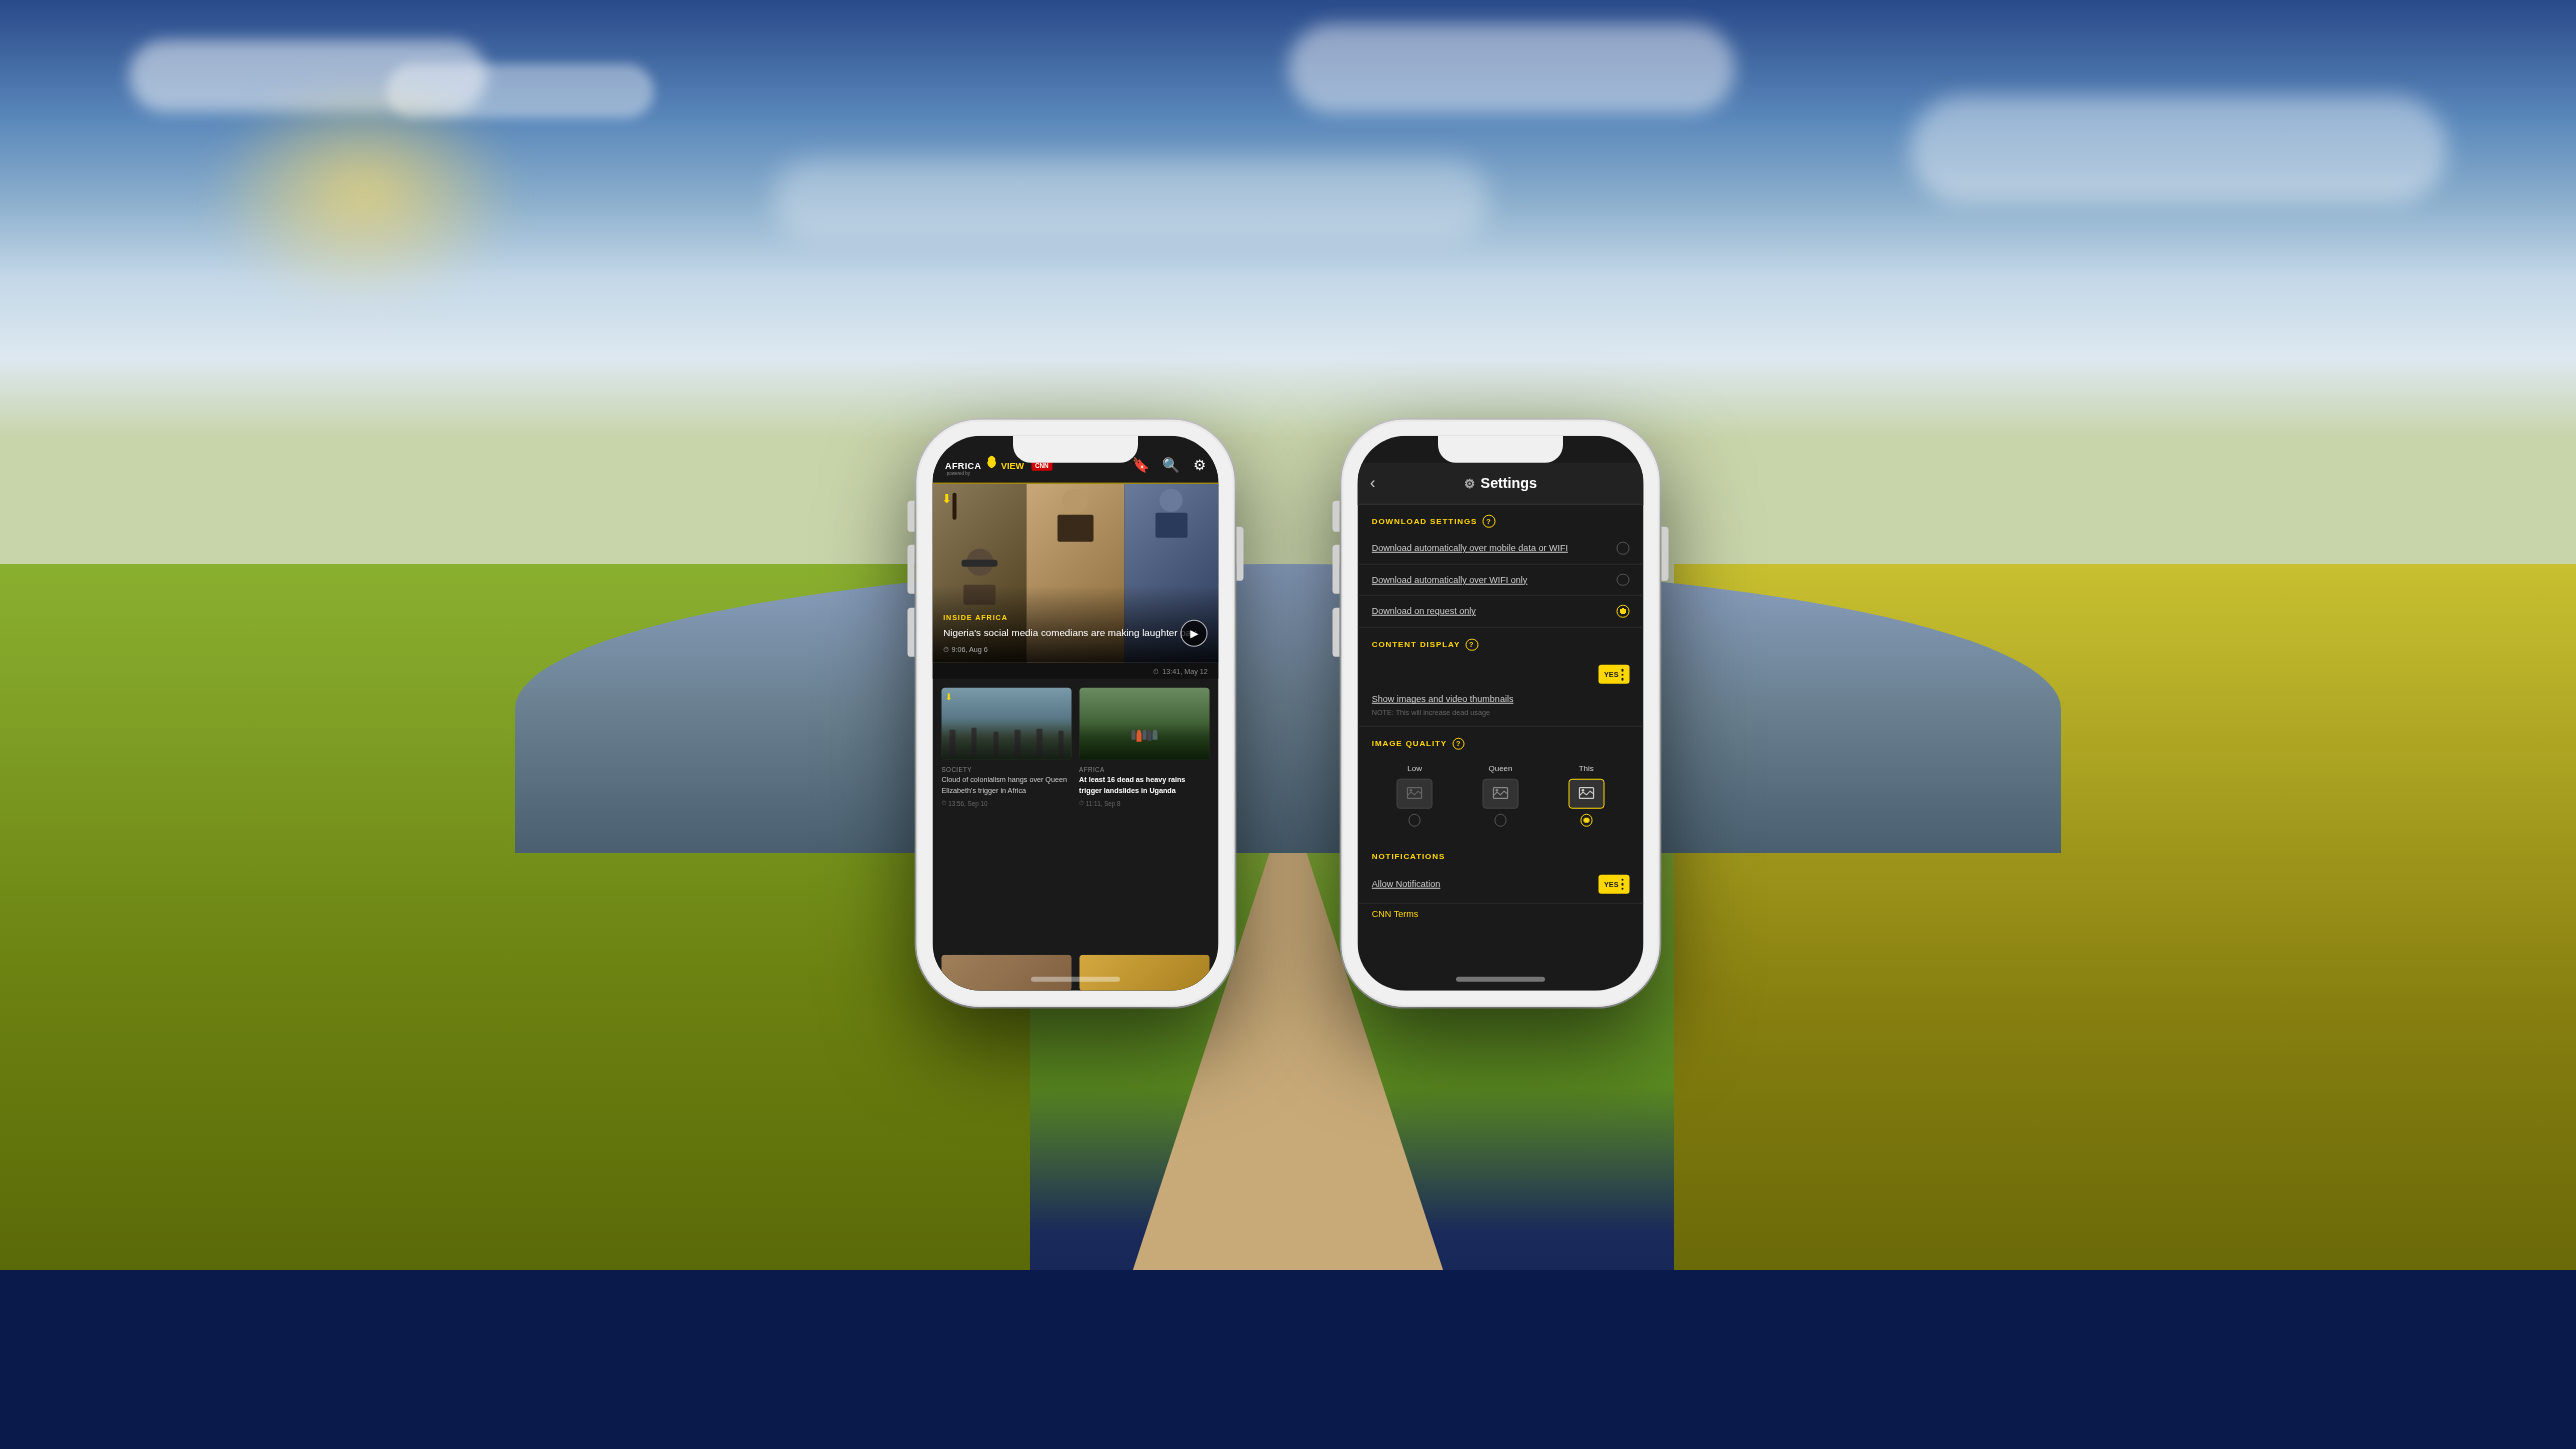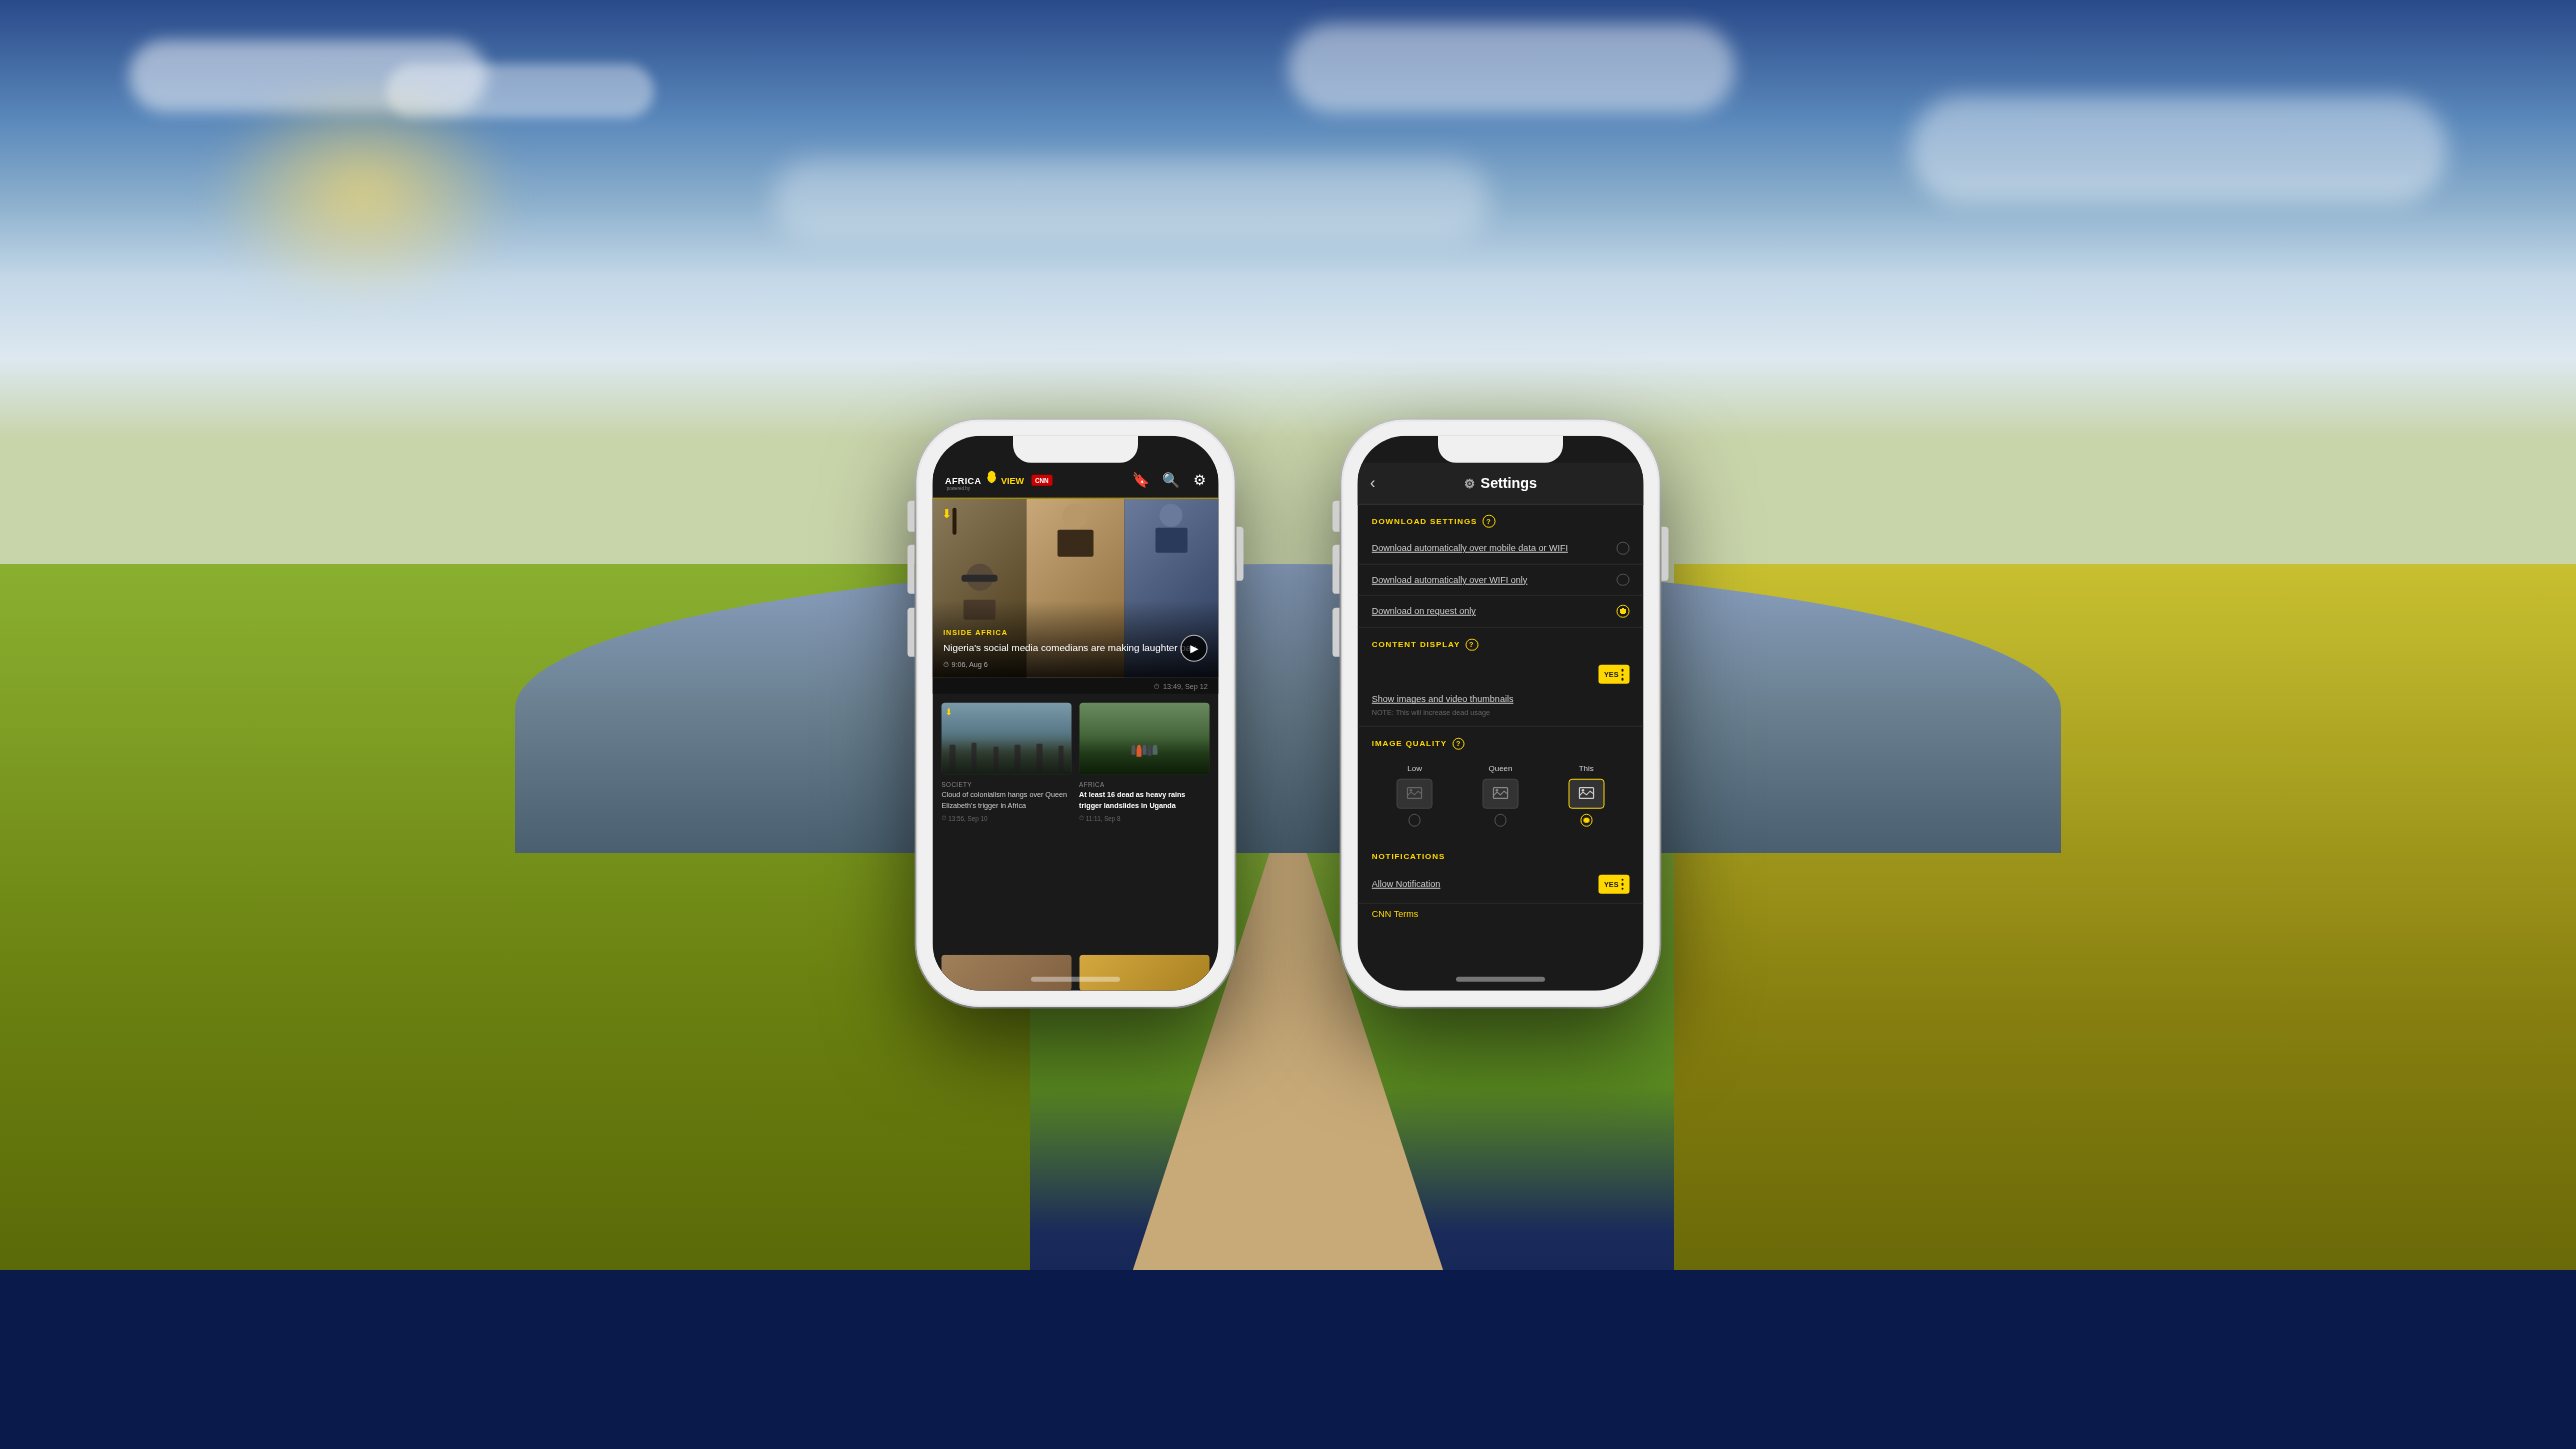--- a/index.html
+++ b/index.html
@@ -155,21 +155,21 @@
       width: 286px;
       height: 555px;
     }
 
     .phone1-screen {
       width: 100%;
       height: 100%;
       background: #1a1a1a;
       display: flex;
       flex-direction: column;
-      padding-top: 27px;
+      padding-top: 12px;
     }
 
     
     .app-header {
       background: #1a1a1a;
       padding: 7.2px 12.5px;
       display: flex;
       align-items: center;
       justify-content: space-between;
       border-bottom: 0.9px solid #ffd700;
@@ -701,21 +701,21 @@
               <span>⏱</span>
               <span>9:06, Aug 6</span>
             </div>
           </div>
           <div class="play-btn">▶</div>
           <div class="download-indicator">⬇</div>
         </div>
 
         <div class="timestamp-bar">
           <span>⏱</span>
-          <span>13:49, Sep 12</span>
+          <span>13:41, May 12</span>
         </div>
 
         <div class="news-grid">
           <div class="news-card">
             <div class="news-thumb thumb-scene-soldiers">
 
               <div style="position:absolute;bottom:0;left:0;right:0;height:50%;background:linear-gradient(transparent,rgba(0,0,0,0.5));"></div>
               <div class="news-download-icon">⬇</div>
               <div style="display:flex;justify-content:space-around;align-items:flex-end;height:100%;padding-bottom:3.6px;">
                 <div style="width:5.4px;height:27px;background:#333;border-radius:0.9px;"></div>

